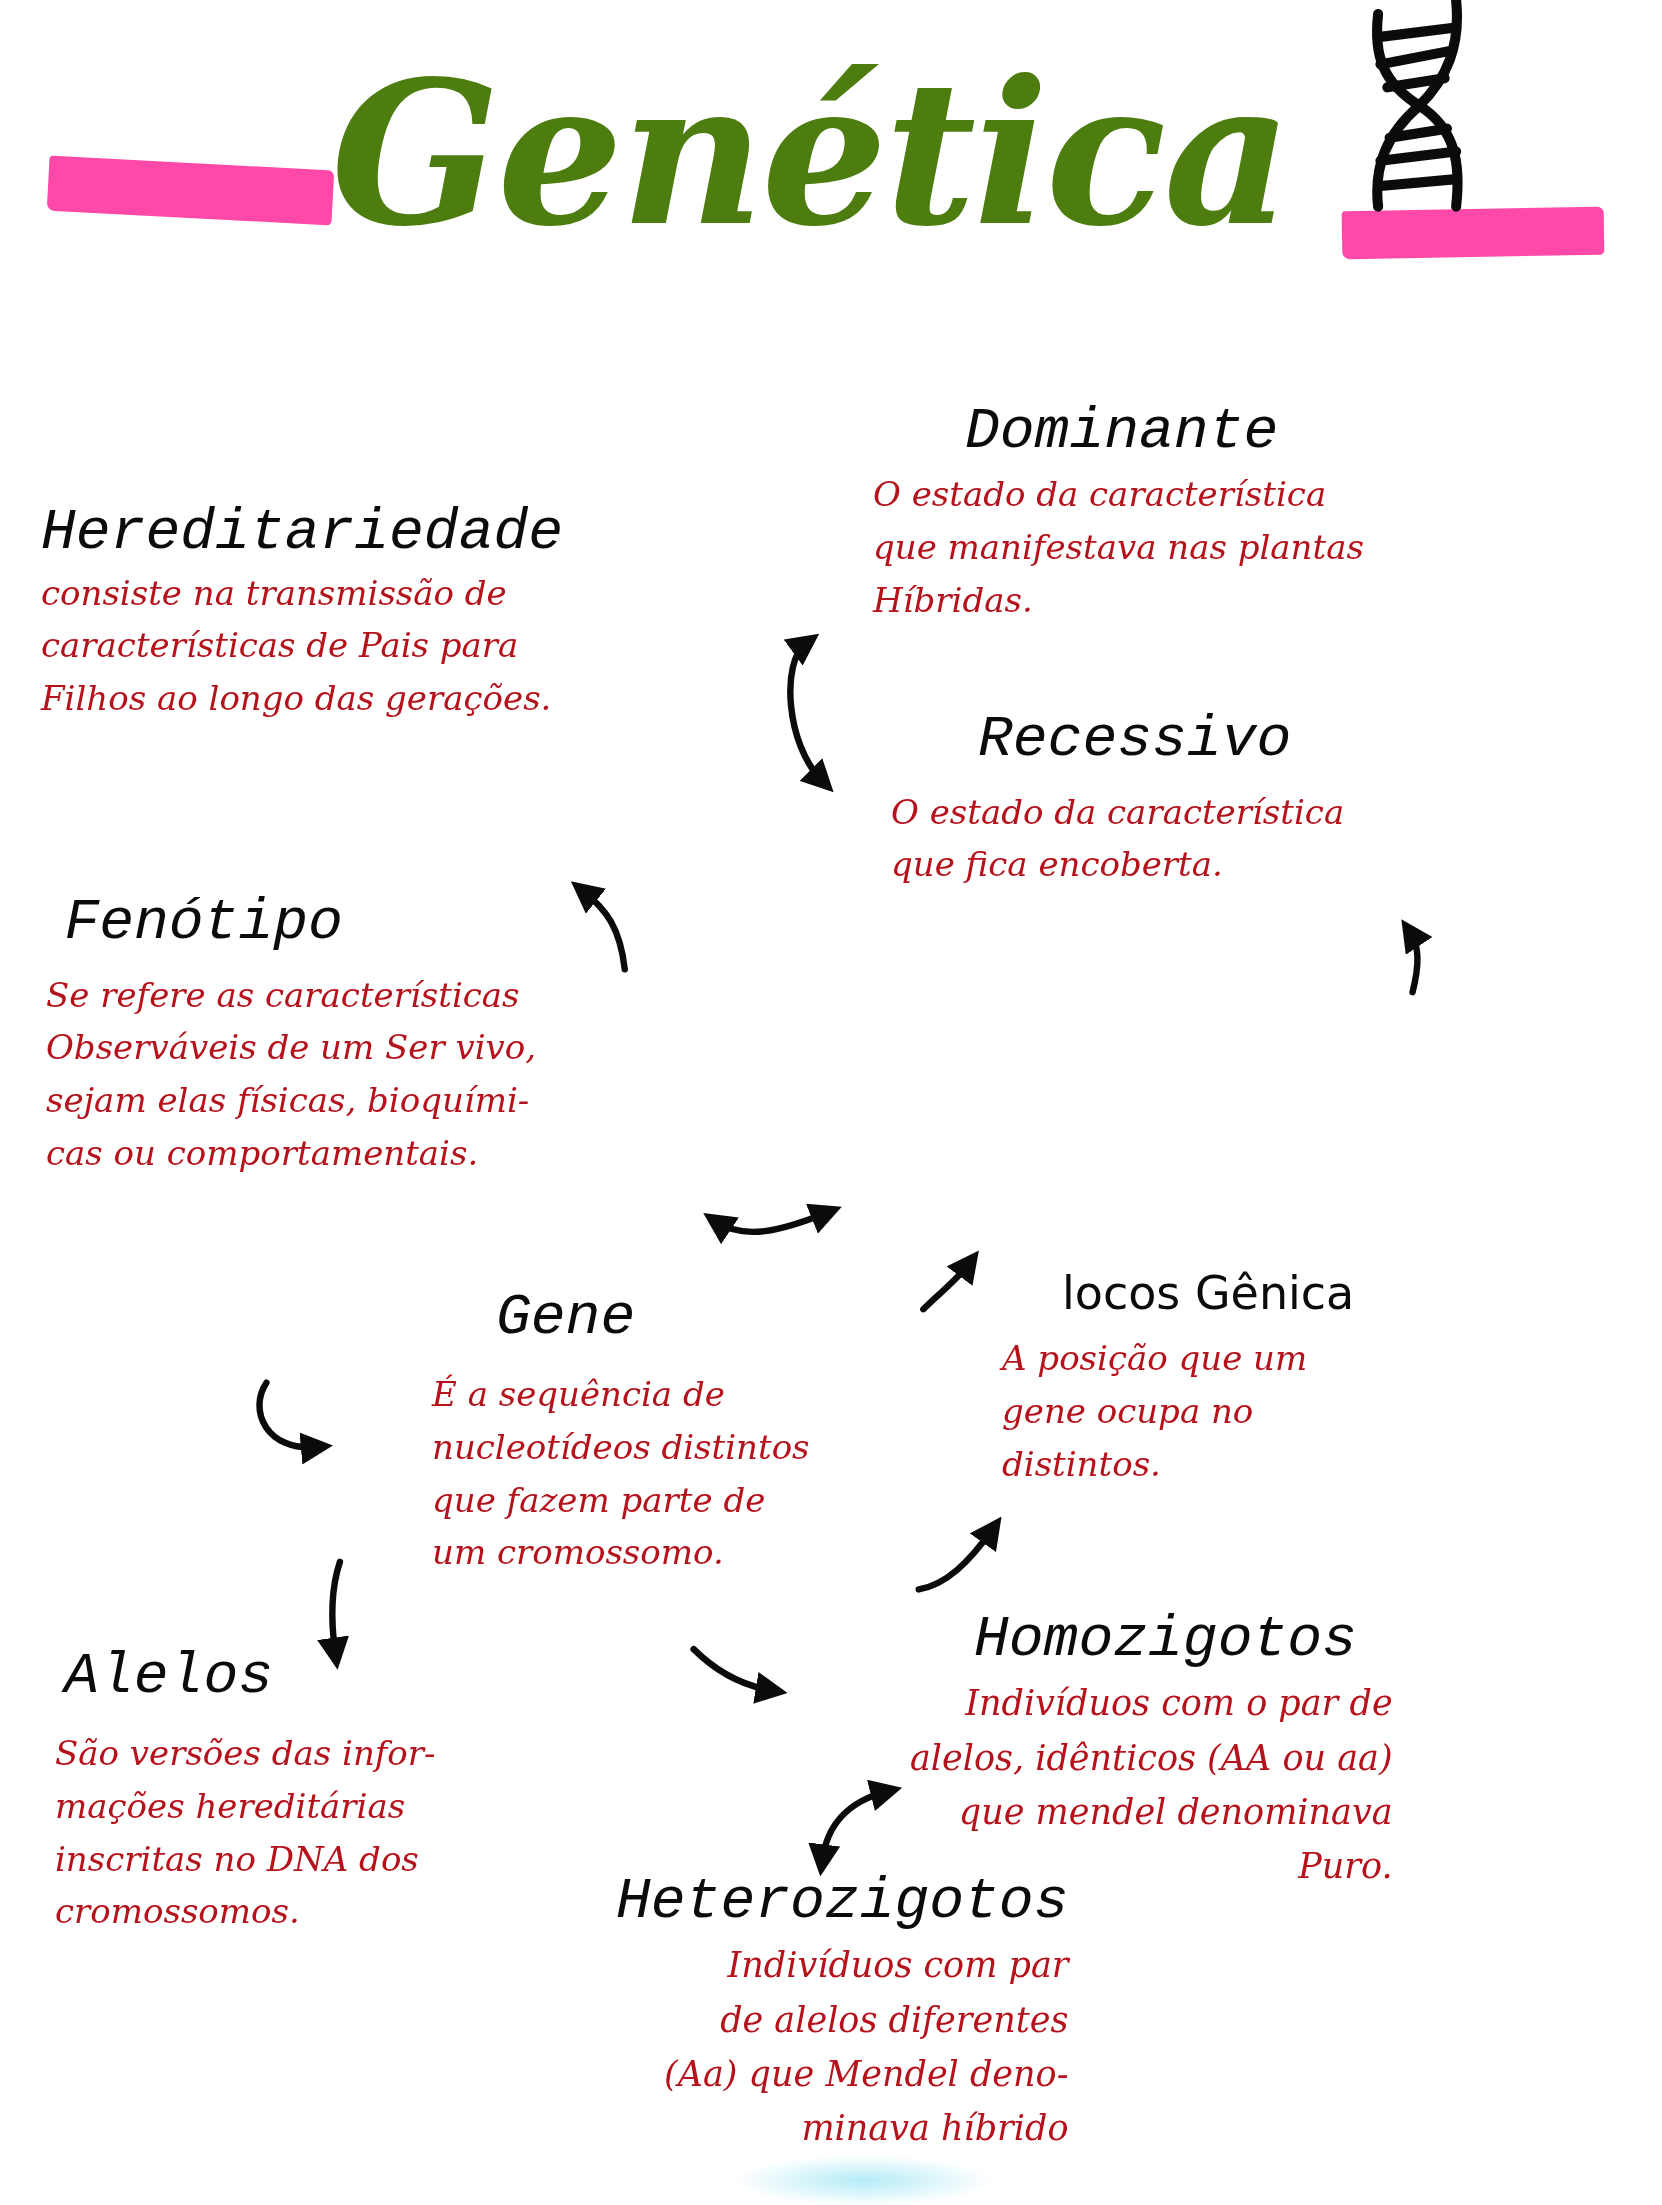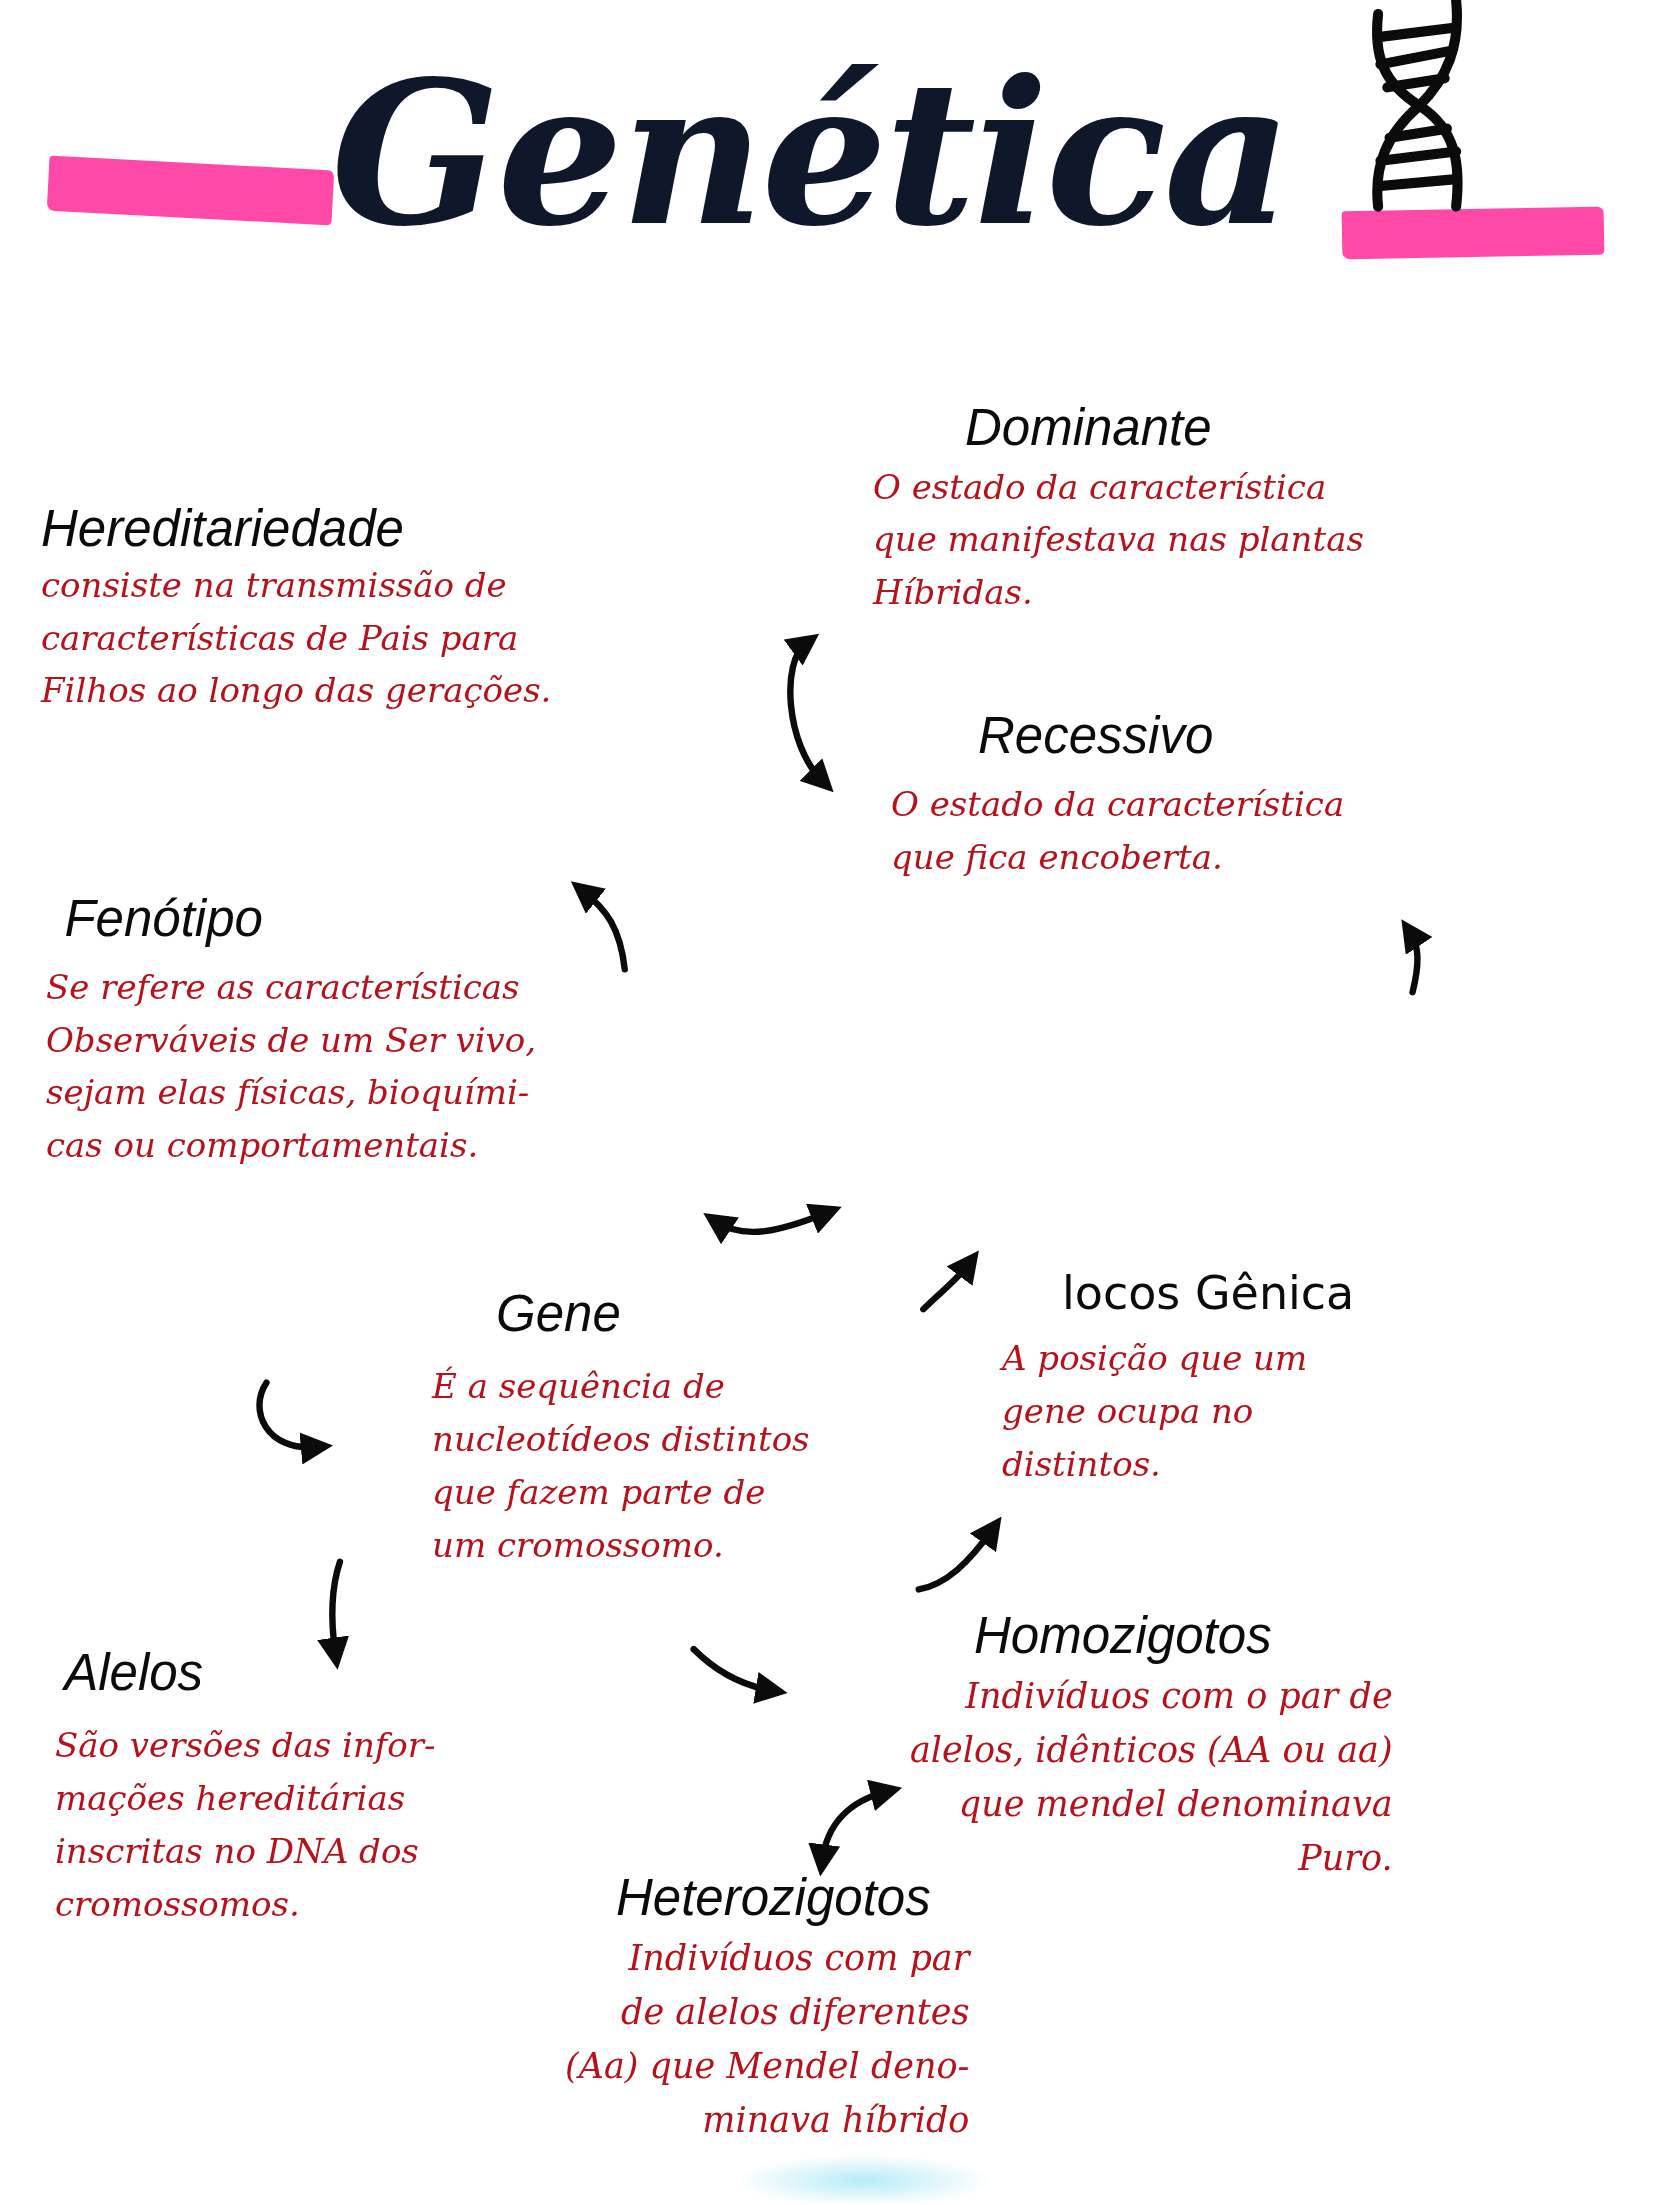--- a/index.html
+++ b/index.html
@@ -2,33 +2,33 @@
 <html style="font-size:7.4px"><head>
 <meta charset="utf-8">
 <style>
   html, body { margin: 0; padding: 0; background: #ffffff; }
   body { width: 1662px; height: 2205px; position: relative; overflow: hidden;
          font-family: "DejaVu Serif", serif; }
   .page { position: absolute; inset: 0; background: #ffffff; }
 
   
   .title { position: absolute; left: 331px; top: 55px; font-family: "DejaVu Serif", serif;
-           font-style: italic; font-weight: bold; font-size: 198px; line-height: 1; color: #0f172a;
+           font-style: italic; font-weight: bold; font-size: 198px; line-height: 1; color: #4d7c0f;
            letter-spacing: -2.8px; }
   .hl { position: absolute; background: #ff3fa4; opacity: .95; border-radius: 3.7px 6.4px 4.6px 7.4px; }
   .hl.left  { left: 48px; top: 163px; width: 285px; height: 55px; transform: rotate(3deg); }
   .hl.right { left: 1342px; top: 209px; width: 262px; height: 48px; transform: rotate(-1deg); }
 
   
   .dna { position: absolute; left: 1346px; top: 0; width: 156px; height: 216px; }
 
   
   .sec { position: absolute; }
-  .sec .head { font-family: Liberation Sans, sans-serif; font-style: italic; color: #0b0b0b;
-               font-size: 51px; line-height: 1.1; white-space: nowrap; }
+  .sec .head { font-family: Liberation Mono, monospace; font-style: italic; color: #0b0b0b;
+               font-size: 58px; line-height: 1.1; white-space: nowrap; }
   .sec .body { font-family: "DejaVu Serif", serif; font-style: italic; color: #b5121b;
                font-size: 34px; line-height: 1.55; white-space: pre-line; }
   .sec .body.small { font-size: 35px; text-align: right; }
 
   #s-hered { left: 41px; top: 501px; }
   #s-hered .head { margin-bottom: 2px; }
   #s-dom   { left: 873px; top: 400px; }
   #s-dom .head { margin-left: 92px; margin-bottom: 4.6px; }
   #s-rec   { left: 891px; top: 708px; }
   #s-rec .head { margin-left: 87px; margin-bottom: 13.8px; }

